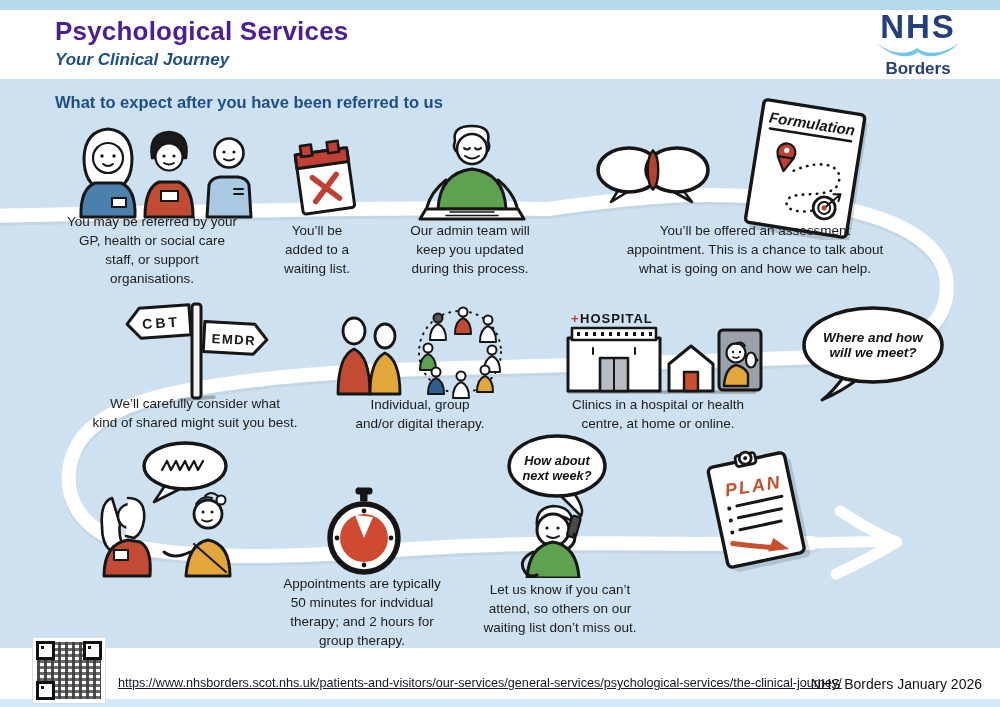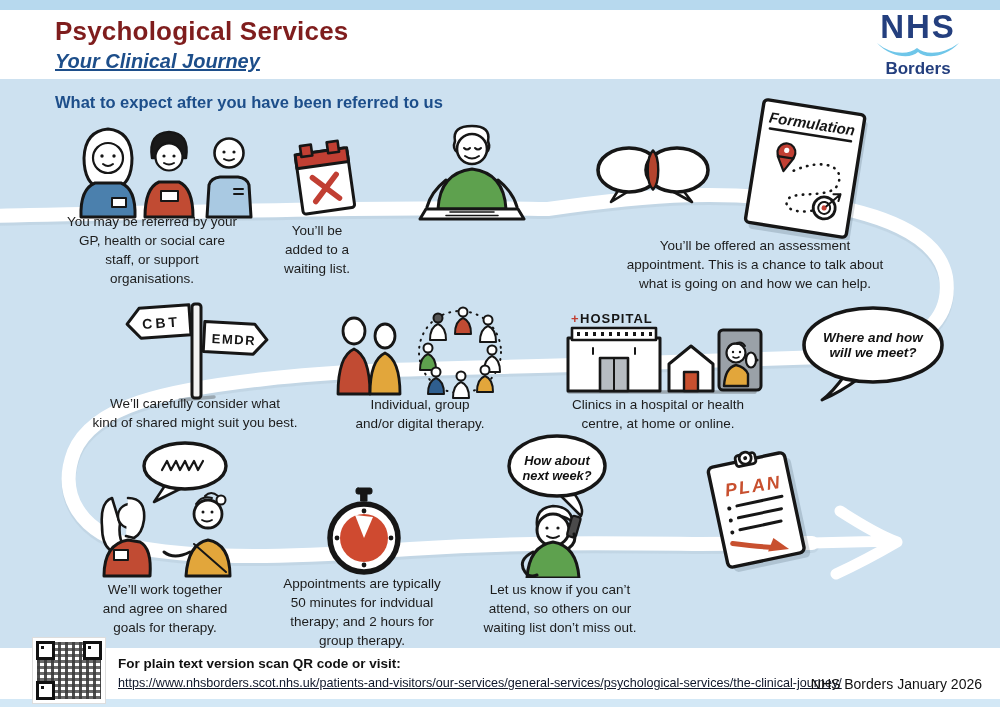--- a/index.html
+++ b/index.html
@@ -1,22 +1,22 @@
 <!DOCTYPE html>
 <html><head>
 <meta charset="utf-8">
 <style>
   html,body{margin:0;padding:0;background:#e8eef4;font-family:"Liberation Sans",sans-serif;}
   #poster{position:relative;width:1000px;height:707px;background:#cde1f0;overflow:hidden;}
   .abs{position:absolute;}
   
   #top-strip{left:0;top:0;width:1000px;height:10px;background:#b7d9ee;}
   #header-band{left:0;top:10px;width:1000px;height:69px;background:#ffffff;}
-  #title{left:55px;top:16px;font-size:26px;font-weight:bold;color:#7f1d1d;letter-spacing:.2px;}
-  #subtitle{left:55px;top:50px;font-size:20px;font-weight:bold;font-style:italic;color:#1d4e8a;text-decoration:underline;}
+  #title{left:55px;top:16px;font-size:26px;font-weight:bold;color:#4c1d95;letter-spacing:.2px;}
+  #subtitle{left:55px;top:50px;font-size:17px;font-weight:bold;font-style:italic;color:#1d4e8a;}
   #logo{right:32px;top:12px;width:100px;text-align:center;color:#243f7e;}
   #logo .nhs{font-size:33px;font-weight:bold;letter-spacing:2px;line-height:30px;}
   #logo .borders{font-size:17px;font-weight:bold;margin-top:1px;}
   #tagline{left:55px;top:93px;font-size:16.5px;font-weight:bold;color:#1d4e8a;}
   
   #journey-svg{left:0;top:0;width:1000px;height:707px;z-index:1;}
   
   .caption{z-index:3;font-size:13.5px;line-height:1.42;color:#1c1c1c;text-align:center;white-space:pre-line;transform:translateX(-50%);}
   .icon{z-index:2;}
   .bubble-text{z-index:3;font-weight:bold;font-style:italic;color:#111;text-align:center;white-space:pre-line;transform:translateX(-50%);}
@@ -110,31 +110,34 @@
       <path d="M37 19 Q34 4 54 4 Q73 4 70 19 Q73 27 68 31 L40 31 Q34 27 37 19 Z" fill="#fff" stroke-width="2.6"></path>
       <circle cx="54" cy="27" r="15" fill="#fff" stroke-width="2.6"></circle>
       <path d="M46 26 q3 3 6 0 M57 26 q3 3 6 0" fill="none" stroke-width="2"></path>
       <path d="M47 34 Q54 39 61 34" fill="none" stroke-width="2"></path>
       <path d="M20 87 Q22 51 54 47 Q86 51 88 87 Z" fill="#5ea14e" stroke-width="3"></path>
       <path d="M28 58 Q13 70 9 85 M80 58 Q95 70 99 85" fill="none" stroke-width="3"></path>
       <polygon points="8,87 100,87 106,97 2,97" fill="#fff" stroke-width="3"></polygon>
       <path d="M32 90 h44 M28 93.5 h52" stroke-width="1.6"></path>
     </g>
   </svg>
+  <div class="abs caption" style="left:470px;top:221px;width:180px;">Our admin team will
+keep you updated
+during this process.</div>
 
   <svg class="abs icon" style="left:594px;top:144px;" width="118" height="64" viewBox="0 0 118 64">
     <g stroke="#161616" stroke-linecap="round" stroke-linejoin="round">
       <path d="M25 45 L17 58 L35 47 Z" fill="#fff" stroke-width="2.6"></path>
       <path d="M88 45 L98 58 L78 47 Z" fill="#fff" stroke-width="2.6"></path>
       <ellipse cx="35" cy="26" rx="31" ry="22" fill="#fff" stroke-width="3.6"></ellipse>
       <ellipse cx="83" cy="26" rx="31" ry="22" fill="#fff" stroke-width="3.6"></ellipse>
       <path d="M59 6.5 C 66 13, 66 39, 59 45.5 C 52 39, 52 13, 59 6.5 Z" fill="#b5442e" stroke-width="2.4"></path>
     </g>
   </svg>
-  <div class="abs caption" style="left:755px;top:236px;width:400px;">You’ll be offered an assessment
+  <div class="abs caption" style="left:755px;top:221px;width:400px;">You’ll be offered an assessment
 appointment. This is a chance to talk about
 what is going on and how we can help.</div>
 
   <svg class="abs icon" style="left:726px;top:98px;" width="152" height="142" viewBox="0 0 152 142">
     <g transform="rotate(9 76 71)">
       <rect x="32" y="14" width="102" height="124" rx="4" fill="rgba(40,60,80,0.18)"></rect>
       <g stroke="#161616" stroke-linecap="round" stroke-linejoin="round">
         <rect x="28" y="8" width="102" height="124" rx="4" fill="#fff" stroke-width="3.4"></rect>
         <text x="79" y="30" text-anchor="middle" font-size="15" font-weight="bold" font-style="italic" fill="#161616" stroke="none">Formulation</text>
         <path d="M38 36 H120" stroke-width="2.6"></path>
@@ -265,23 +268,20 @@
       <path d="M108 64 Q114 55 124 58 M117 56 Q123 50 130 56" fill="none" stroke-width="2"></path>
       <circle cx="133" cy="60" r="4.5" fill="#fff" stroke-width="2"></circle>
       <circle cx="115" cy="72" r="1.5" fill="#161616" stroke="none"></circle>
         <circle cx="124" cy="72" r="1.5" fill="#161616" stroke="none"></circle>
       <path d="M114 80 Q119 83 124 80" fill="none" stroke-width="1.8"></path>
       <path d="M98 136 Q100 104 120 100 Q142 104 142 136 Z" fill="#e2a63b" stroke-width="3"></path>
       <path d="M106 104 L138 132" fill="none" stroke-width="2"></path>
       <path d="M102 112 Q86 120 76 112" fill="none" stroke-width="3"></path>
     </g>
   </svg>
-  <div class="abs caption" style="left:165px;top:580px;width:190px;">We’ll work together
-and agree on shared
-goals for therapy.</div>
 
   <svg class="abs icon" style="left:322px;top:486px;" width="84" height="92" viewBox="0 0 84 92">
     <g stroke="#161616" stroke-linecap="round" stroke-linejoin="round">
       <rect x="34" y="2" width="16" height="6" rx="2" fill="#161616"></rect>
       <rect x="39" y="8" width="6" height="7" fill="#161616"></rect>
       <circle cx="42" cy="52" r="34" fill="#fff" stroke-width="5.5"></circle>
       <circle cx="42" cy="52" r="24" fill="#cf4a30" stroke="none"></circle>
       <path d="M42 52 L33 29 L51 31 Z" fill="#fff" stroke="none"></path>
       <g fill="#161616" stroke="none">
         <circle cx="42" cy="25" r="2.4"></circle>
@@ -347,18 +347,17 @@
     <div class="finder f-tl">
         <i></i>
       </div>
     <div class="finder f-tr">
         <i></i>
       </div>
     <div class="finder f-bl">
         <i></i>
       </div>
   </div>
-  <div class="abs" id="footer-label">For plain text version scan QR code or visit:</div>
   <a class="abs" id="footer-link" href="#">https://www.nhsborders.scot.nhs.uk/patients-and-visitors/our-services/general-services/psychological-services/the-clinical-journey/</a>
   <div class="abs" id="footer-credit">NHS Borders January 2026</div>
   <div class="abs" id="bottom-strip"></div>
 
 </div>
 
 </body></html>

